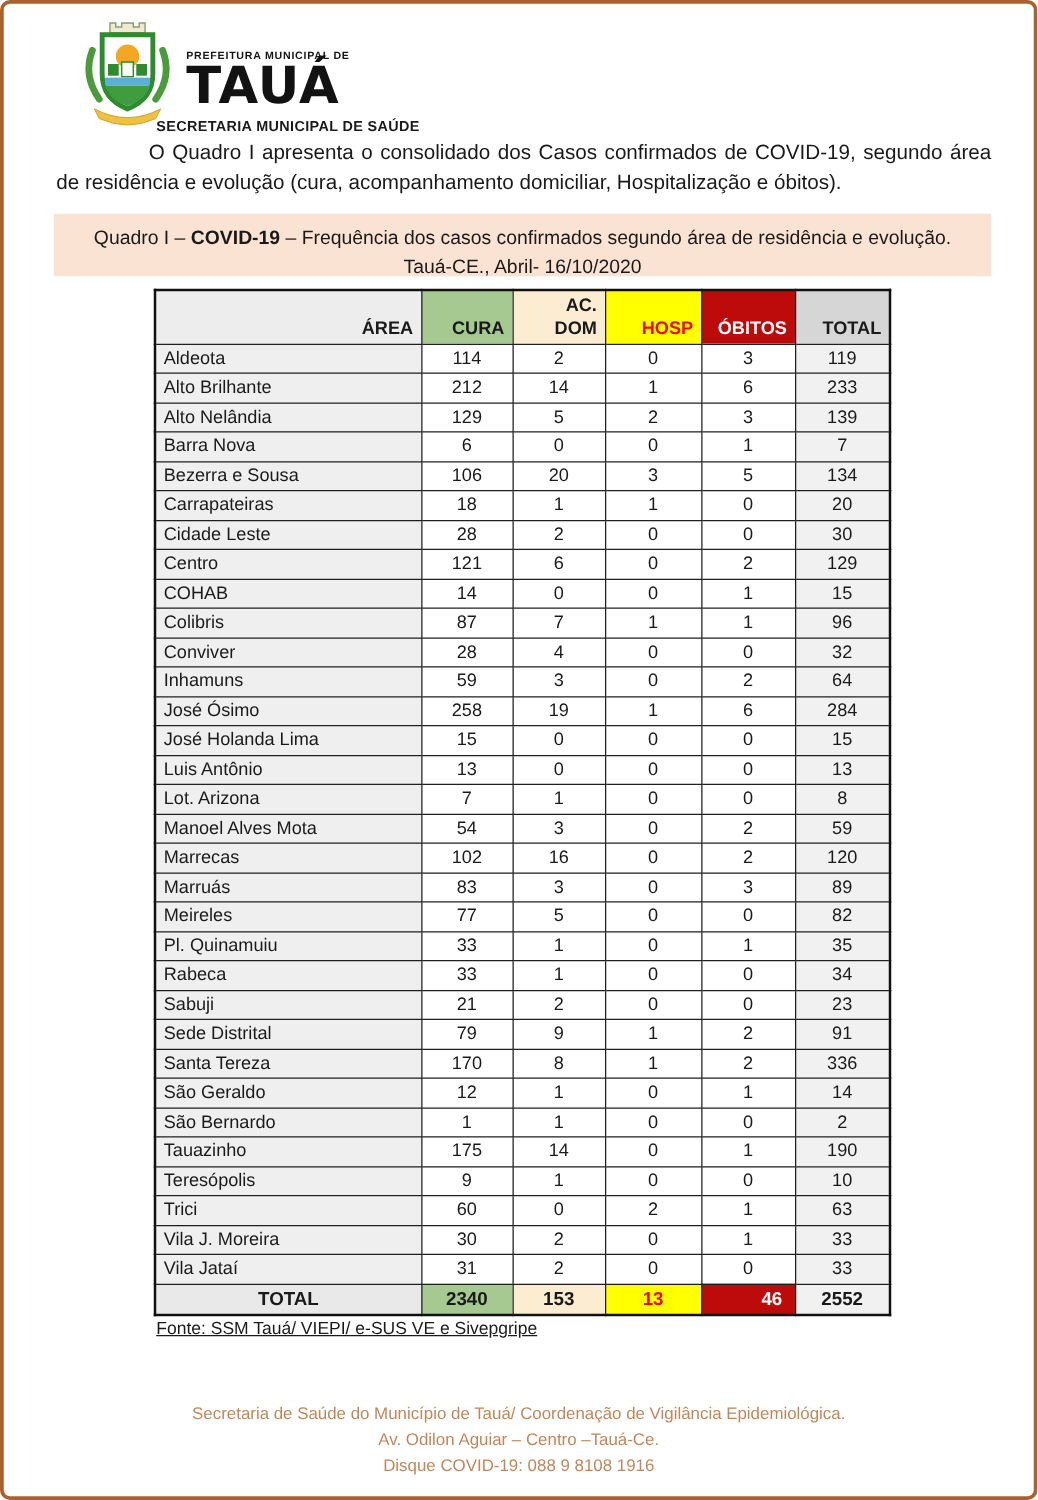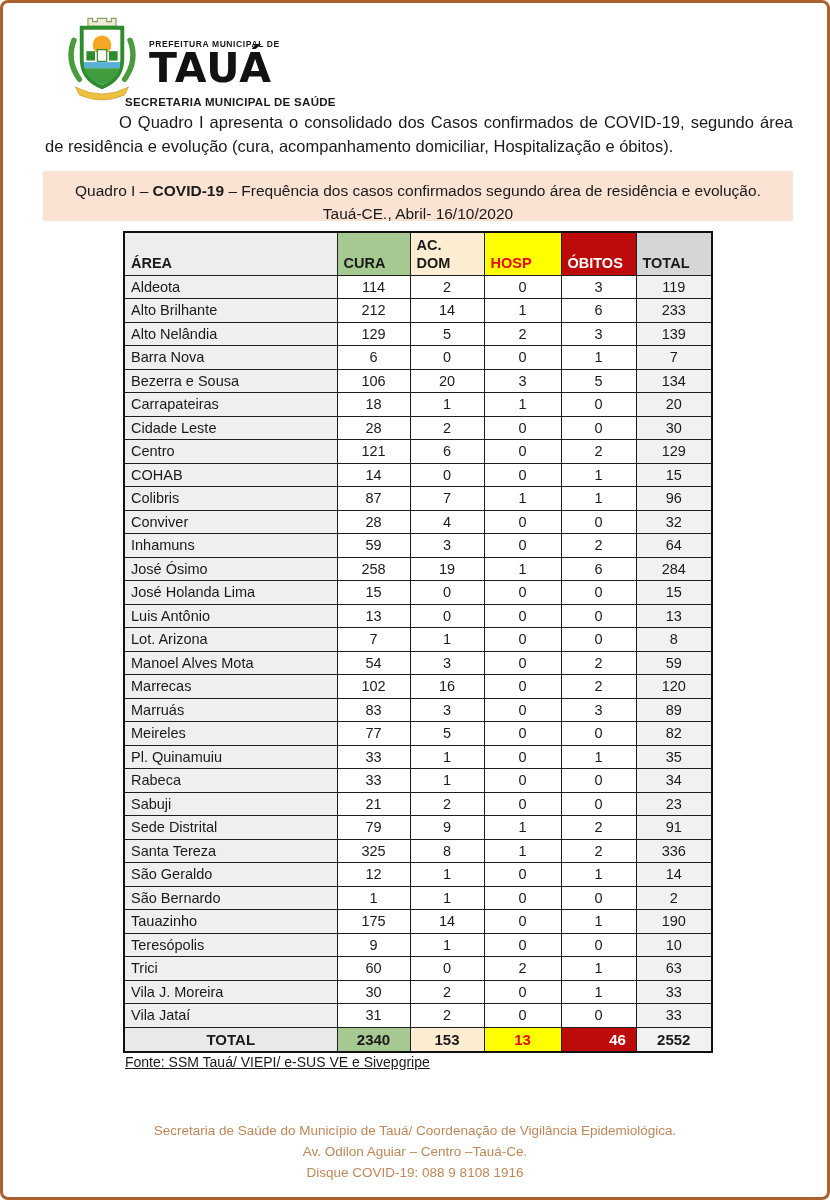--- a/index.html
+++ b/index.html
@@ -18,21 +18,21 @@
   
   .intro { position:absolute; left:42px; top:108px; width:748px; margin:0;
            font-size:16.5px; line-height:1.45; text-align:justify; text-indent:74px; }
   
   .title-box { position:absolute; left:40px; top:168px; width:750px; height:50px; box-sizing:border-box;
                background:var(--titlebox-bg,#fae3d3); text-align:center; font-size:15.5px; line-height:1.5; padding-top:8px; }
   
   .tbl-wrap { position:absolute; left:120px; top:228px; }
   table { border-collapse:collapse; border:2px solid #111; table-layout:fixed; }
   th, td { border:1px solid var(--grid,#1f1f1f); font-size:14.5px; padding:0 6px; box-sizing:border-box; }
-  thead th { font-weight:700; vertical-align:bottom; padding-bottom:2px; height:43px; text-align:left; white-space:pre-line; line-height:1.25; }
+  thead th { font-weight:700; vertical-align:bottom; padding-bottom:2px; height:43px; text-align:right; white-space:pre-line; line-height:1.25; }
   th.h-area  { background:var(--area-h-bg,#ededed); }
   th.h-cura  { background:var(--cura-bg,#a6c891); }
   th.h-acdom { background:var(--acdom-bg,#fbecd2); }
   th.h-hosp  { background:var(--hosp-bg,#ffff00); color:var(--hosp-tx,#e80c00); }
   th.h-obitos{ background:var(--obitos-bg,#bd0a0a); color:var(--obitos-tx,#fff); }
   th.h-total { background:var(--total-h-bg,#d6d6d6); }
   tbody tr { height:23.5px; }
   td.area  { background:var(--area-bg,#efefef); text-align:left; }
   td.num   { background:#fff; text-align:center; }
   td.total { background:var(--total-bg,#f1f1f1); text-align:center; font-weight:400; }
@@ -294,21 +294,21 @@
           <tr>
             <td class="area">Sede Distrital</td>
             <td class="num">79</td>
             <td class="num">9</td>
             <td class="num">1</td>
             <td class="num">2</td>
             <td class="total">91</td>
           </tr>
           <tr>
             <td class="area">Santa Tereza</td>
-            <td class="num">325</td>
+            <td class="num">170</td>
             <td class="num">8</td>
             <td class="num">1</td>
             <td class="num">2</td>
             <td class="total">336</td>
           </tr>
           <tr>
             <td class="area">São Geraldo</td>
             <td class="num">12</td>
             <td class="num">1</td>
             <td class="num">0</td>

